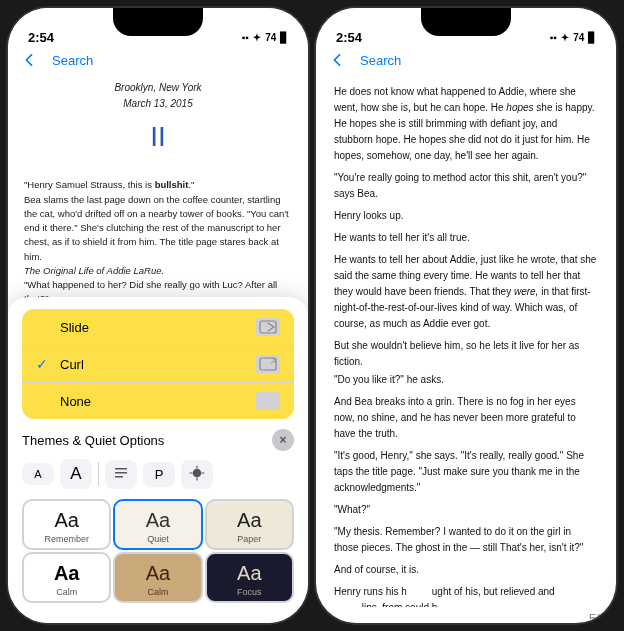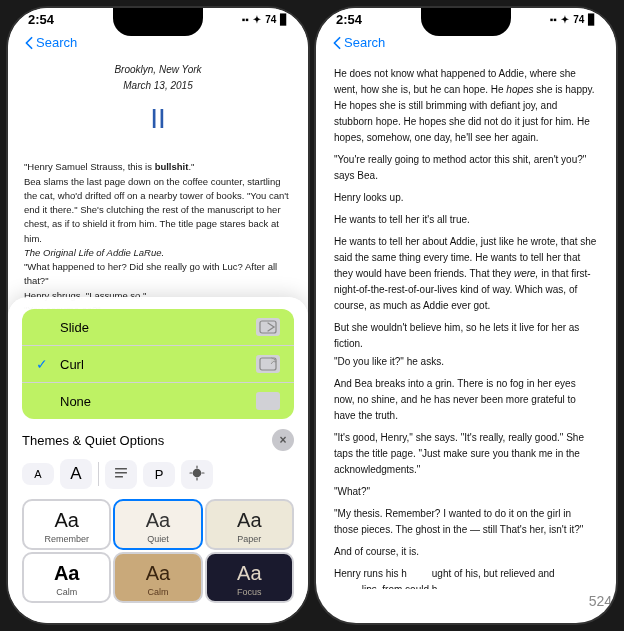--- a/index.html
+++ b/index.html
@@ -28,21 +28,21 @@
       border-radius: 40px;
       overflow: hidden;
       position: relative;
       box-shadow: 0 0 0 2px #333;
     }
     
     .status-bar {
       display: flex;
       justify-content: space-between;
       align-items: center;
-      padding: 4px 20px 4px;
+      padding: 22px 20px 4px;
       font-size: 11px;
       font-weight: 600;
       background: #fff;
       position: relative;
       z-index: 10;
     }
     .status-bar .time { font-size: 13px; font-weight: 700; }
     .status-icons { display: flex; gap: 4px; align-items: center; font-size: 10px; }
     .notch {
       position: absolute;
@@ -57,22 +57,22 @@
     .nav-bar {
       display: flex;
       align-items: center;
       padding: 4px 16px;
       background: #fff;
     }
     .nav-back {
       color: #007AFF;
       font-size: 13px;
       display: flex;
-      align-items: flex-end;
-      gap: 2px;
+      align-items: flex-start;
+      gap: 18px;
     }
     .nav-back svg { width: 10px; height: 14px; }
 
     
     .book-content {
       padding: 8px 16px;
       font-size: 10px;
       line-height: 1.55;
       color: #1a1a1a;
       flex: 1;
@@ -99,21 +99,21 @@
       bottom: 0; left: 0; right: 0;
       background: rgba(255,255,255,0.97);
       border-radius: 20px 20px 0 0;
       padding: 12px 14px 20px;
       z-index: 50;
       box-shadow: 0 -2px 20px rgba(0,0,0,0.15);
     }
 
     
     .transition-options {
-      background: #bef264;
+      background: #fde047;
       border-radius: 12px;
       margin-bottom: 10px;
       overflow: hidden;
     }
     .transition-row {
       display: flex;
       align-items: center;
       padding: 9px 14px;
       font-size: 13px;
       border-bottom: 0.5px solid #d1d1d6;

